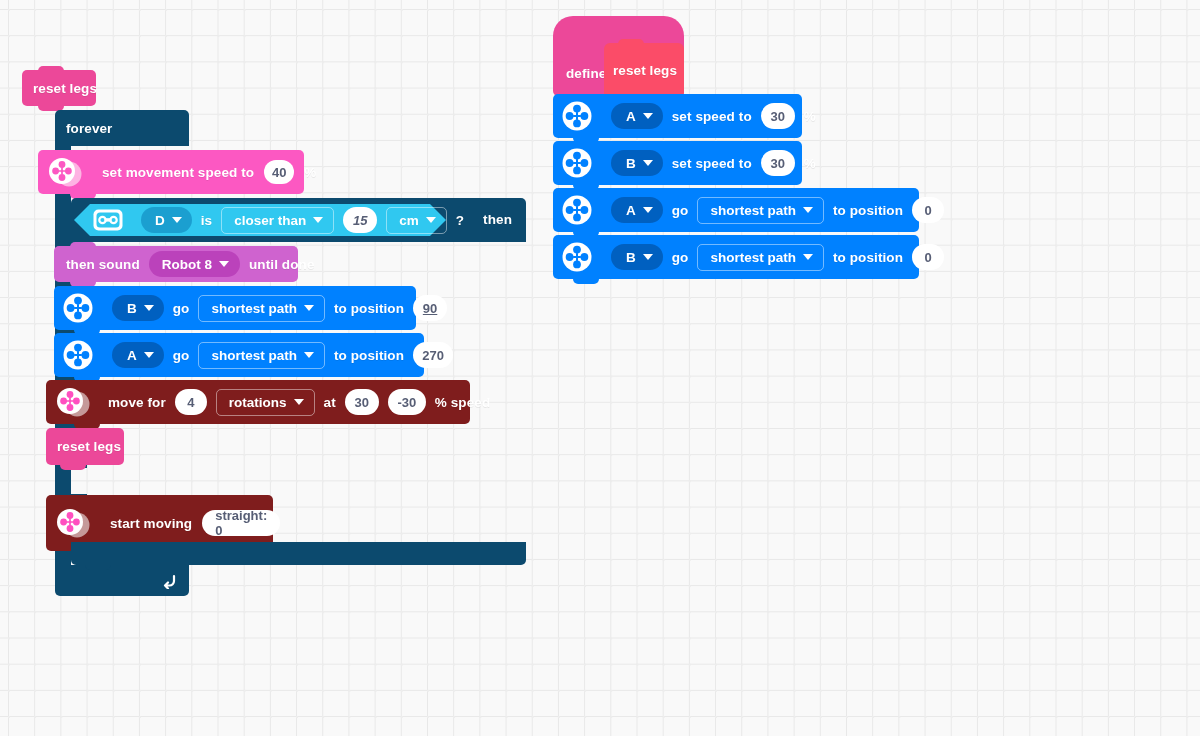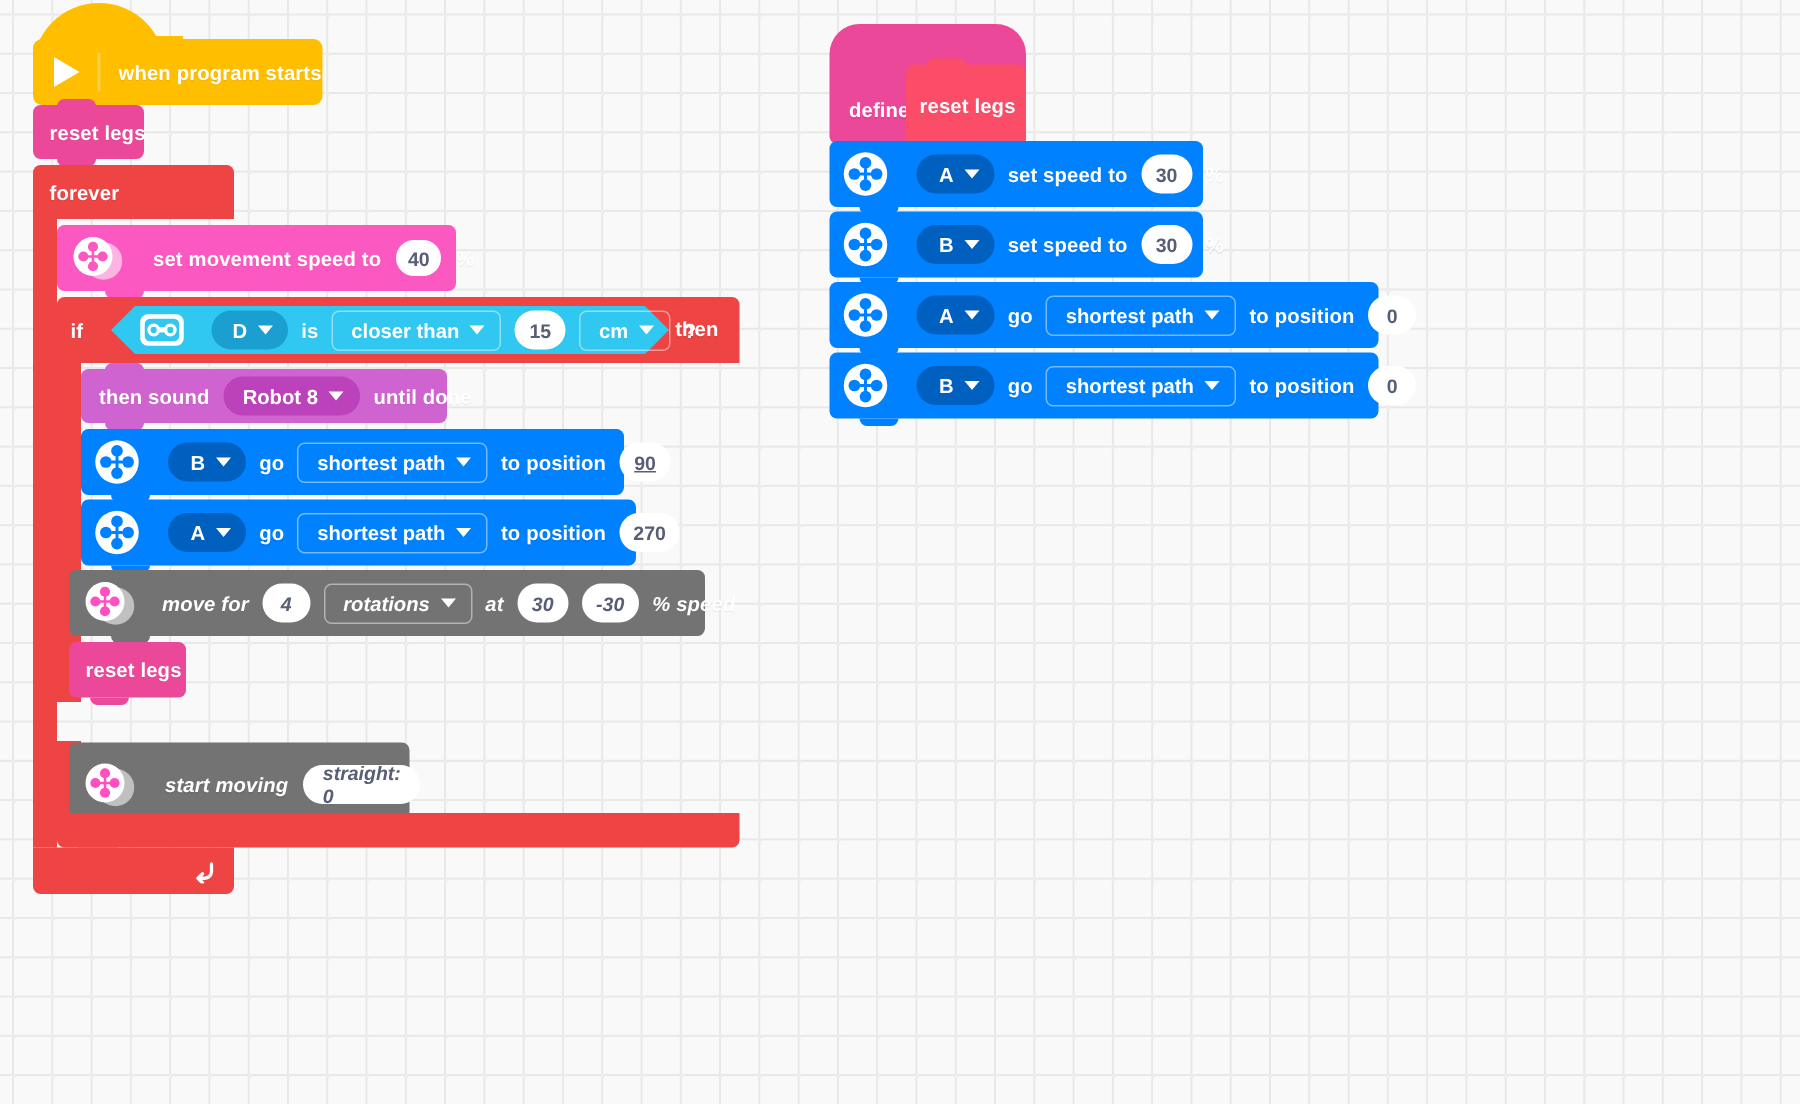--- a/index.html
+++ b/index.html
@@ -46,27 +46,27 @@
   .hat .hat-dome2{
     position:absolute;left:40px;top:-2px;width:60px;height:20px;background:#ffbf00;
   }
   .play-tri{
     width:0;height:0;border-left:17px solid #fff;
     border-top:10px solid transparent;border-bottom:10px solid transparent;
   }
   .divider{width:2px;height:26px;background:rgba(255,255,255,.28);border-radius:1px;}
 
   
-  .c-control{background:#ef4444;}
+  .c-control{background:#0c4a6e;margin-left:33px;}
   .c-myblock{background:#ec4899;}
   .c-myblock-in{background:#fb4c68;}
   .c-motor{background:#0081ff;}
   .c-motor-dd{background:#0060c0;}
   .c-move{background:#fc58c2;}
-  .c-move2{background:#737373;font-style:italic;}
+  .c-move2{background:#7f1d1d;}
   .c-sound{background:#cf63cf;}
   .c-sound-dd{background:#bb42bb;}
   .c-sensor-dd{background:#1b9fd0;}
 
   
   .num-pill{
     background:#fff;color:#575e75;border-radius:999px;
     font-weight:bold;font-size:13px;display:flex;align-items:center;
     justify-content:center;height:24px;min-width:30px;padding:0 9px;
     box-sizing:border-box;
@@ -100,29 +100,20 @@
   
   .stack{border-radius:5px;}
 </style>
 </head>
 <body>
 
 <div class="grid-overlay"></div>
 
 <div class="canvas">
 
-  <div class="blk hat" style="left:22px;top:26px;width:193px;height:44px;">
-    <div class="hat-dome"></div>
-    <div class="hat-dome2"></div>
-    <div class="row" style="position:relative;z-index:2;padding-left:14px;gap:12px;">
-      <span class="play-tri"></span>
-      <span class="divider"></span>
-      <span class="btxt">when program starts</span>
-    </div>
-  </div>
 
   <div class="blk stack c-myblock" style="left:22px;top:70px;width:74px;height:36px;">
     <div class="notch-top c-myblock" style="top:-4px;border-radius:6px 6px 0 0;"></div>
     <div class="notch-bot c-myblock" style="bottom:-5px;"></div>
     <div class="row" style="padding-left:11px;">
       <span class="btxt">reset legs</span>
     </div>
   </div>
 
   <div class="blk c-control" style="left:22px;top:110px;width:134px;height:36px;border-radius:5px 5px 0 0;">
@@ -188,21 +179,21 @@
       <span class="divider" style="height:22px;"></span>
       <span class="dd c-sensor-dd" style="padding:0 10px 0 14px;">
         <span>D</span>
         <span class="caret"></span>
       </span>
       <span class="btxt">is</span>
       <span class="dd-rect dd-sensor-rect">
         <span>closer than</span>
         <span class="caret"></span>
       </span>
-      <span class="num-pill" style="height:26px;min-width:34px;">15</span>
+      <span class="num-pill" style="height:26px;min-width:34px;font-style:italic;">15</span>
       <span class="dd-rect dd-sensor-rect">
         <span>cm</span>
         <span class="caret"></span>
       </span>
       <span class="btxt">?</span>
     </div>
   </div>
 
   <div class="blk c-control" style="left:38px;top:242px;width:16px;height:226px;"></div>
 

